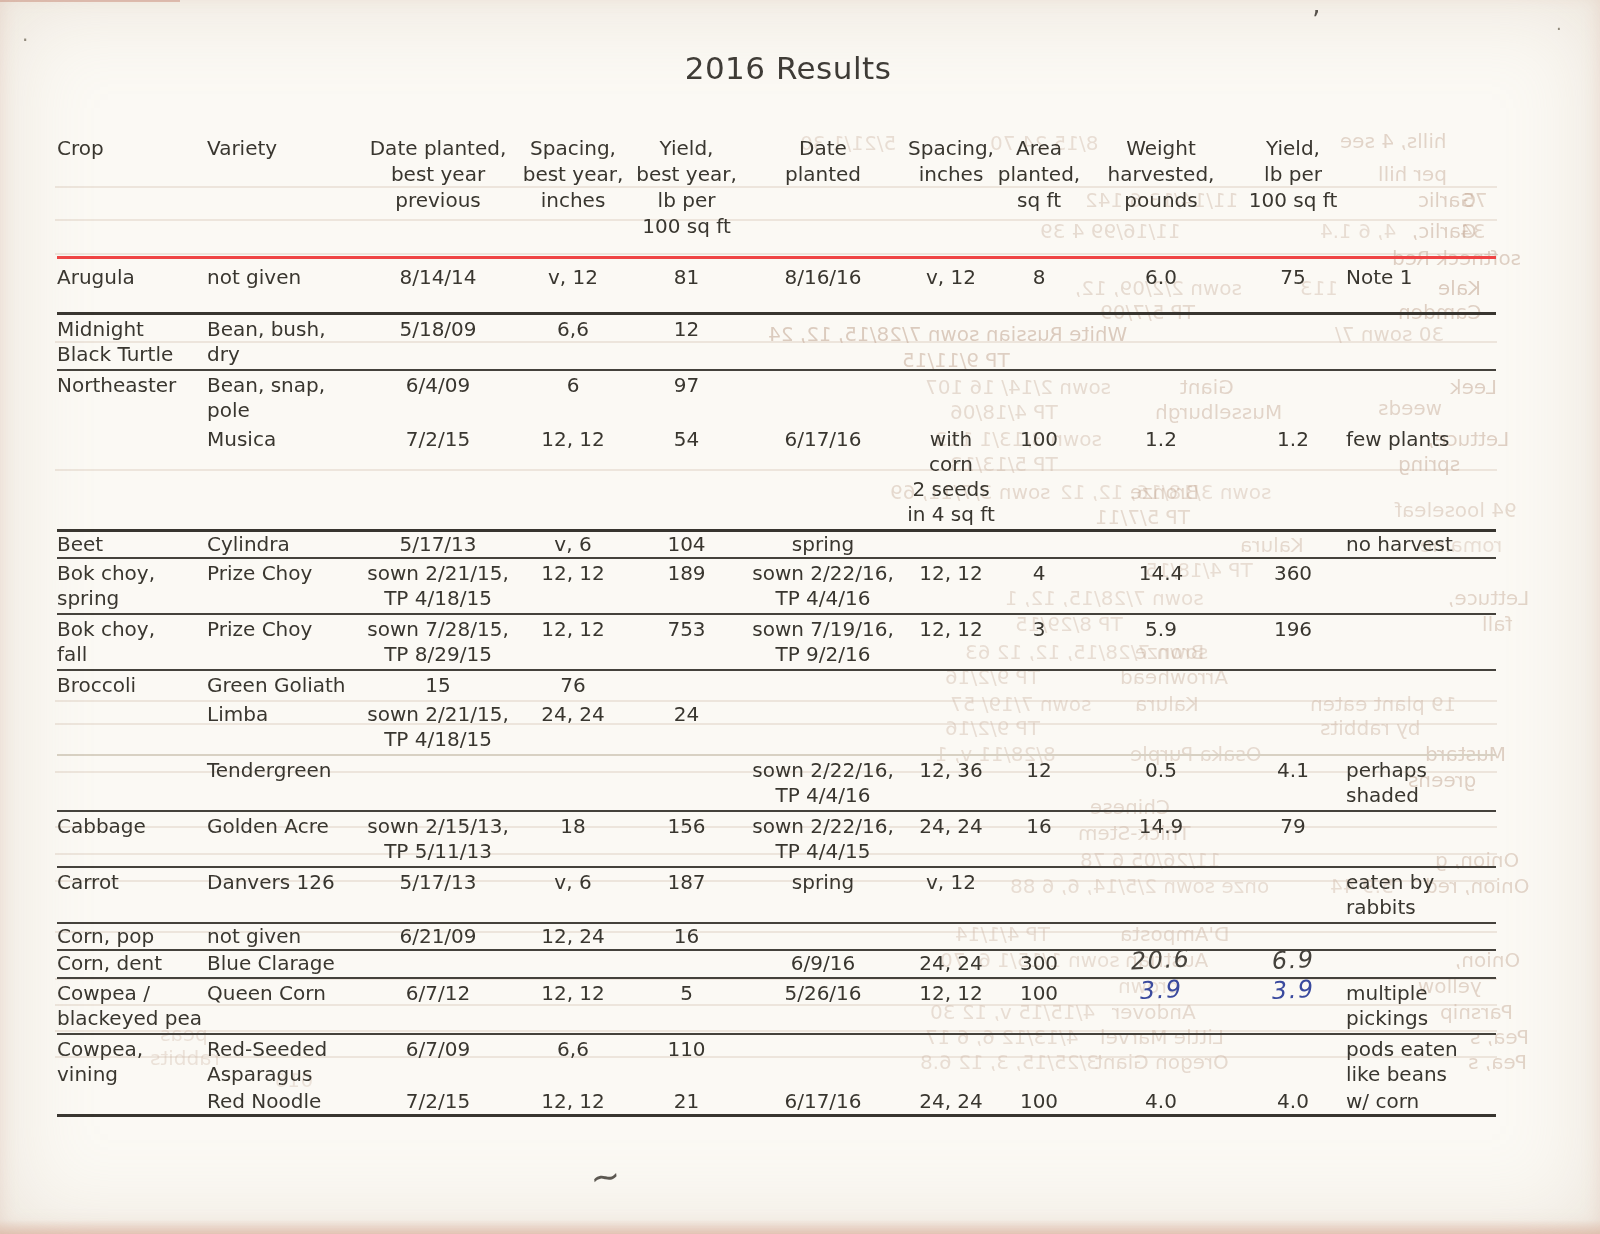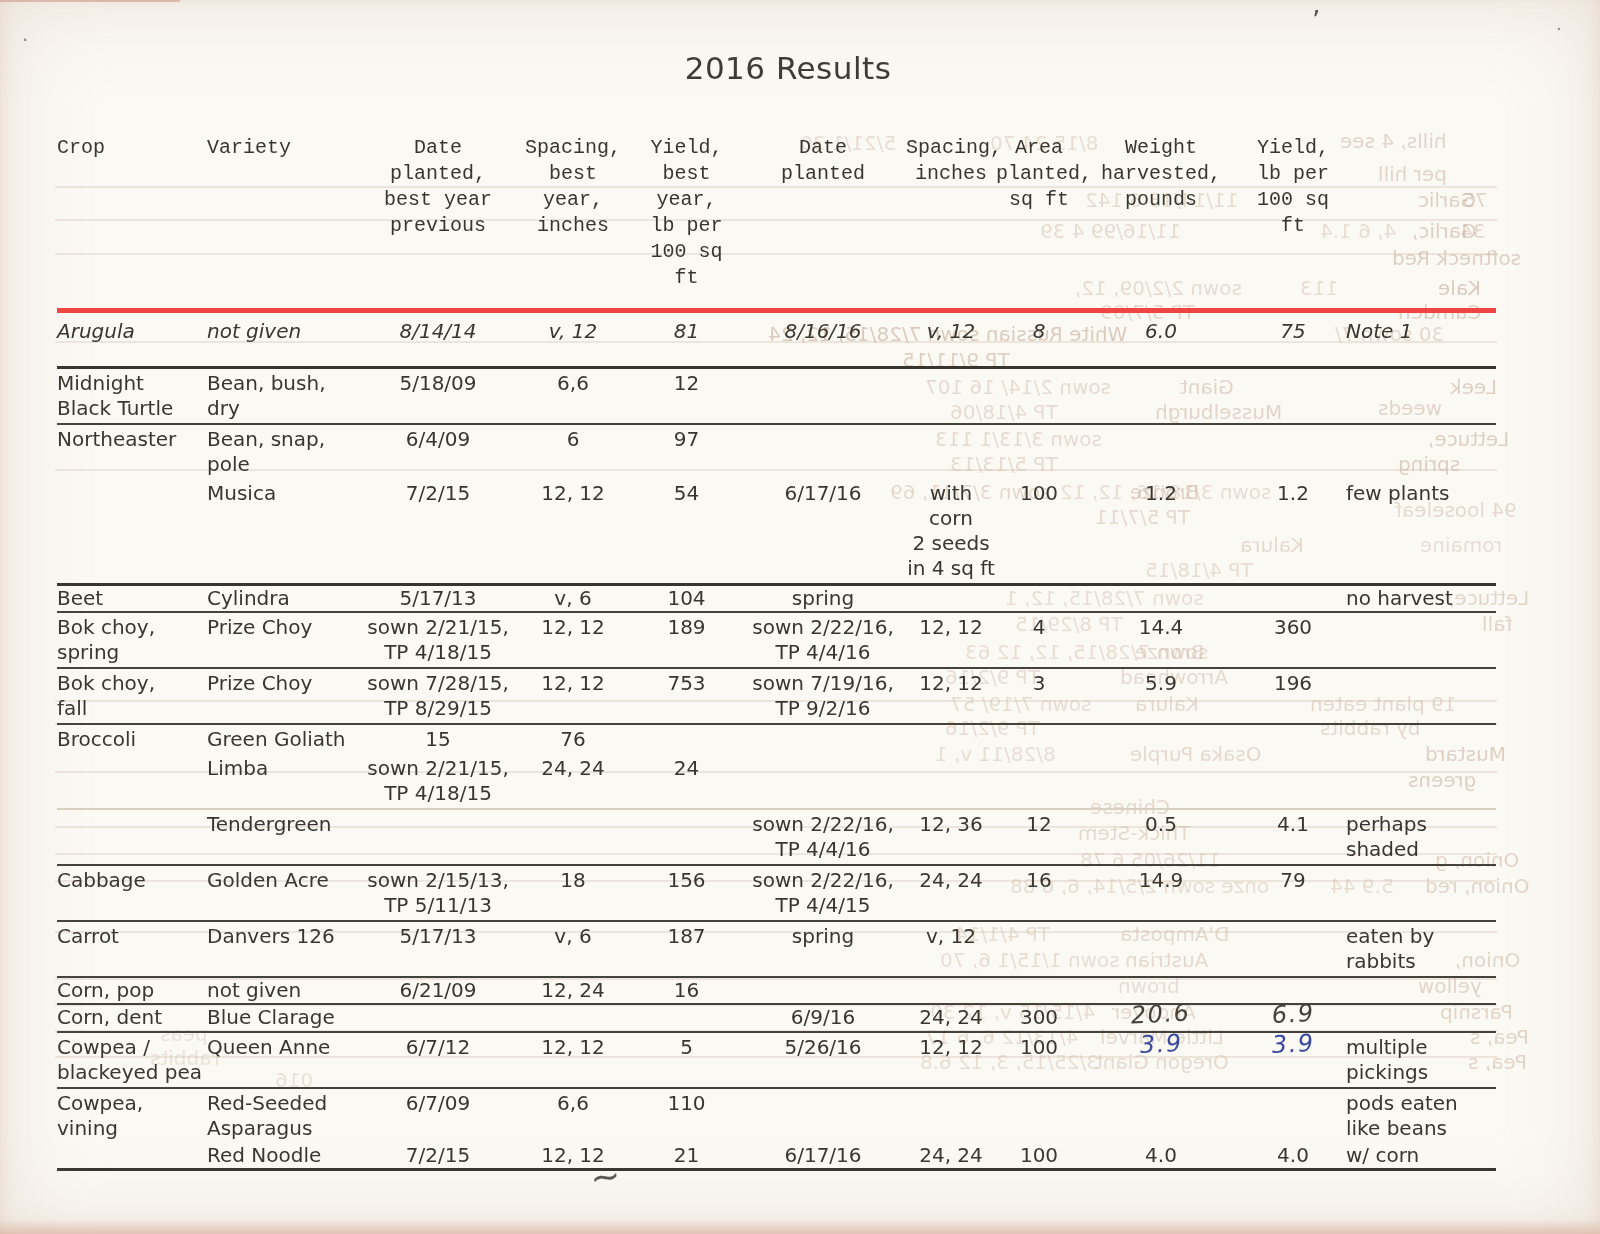--- a/index.html
+++ b/index.html
@@ -16,28 +16,28 @@
   .bottom-band{position:absolute;left:0;bottom:0;width:1600px;height:14px;z-index:4;
     background:linear-gradient(to bottom,rgba(226,186,168,0),rgba(222,172,150,0.5));}
   .top-edge{position:absolute;left:0;top:0;width:180px;height:2px;background:rgba(196,118,100,0.45);z-index:4;}
   .title{
     position:absolute;top:50px;left:-12px;width:1600px;text-align:center;
     font-size:31px;color:#3d3a35;letter-spacing:0.5px;z-index:3;
   }
   .tbl{position:absolute;left:57px;top:133px;width:1439px;z-index:3;}
   .row{display:grid;grid-template-columns:150px 156px 150px 120px 107px 166px 90px 86px 158px 106px 150px;}
   .cell{font-size:20px;line-height:25px;white-space:pre-line;padding:2px 0;}
-  .hdr .cell{line-height:26px;font-family:Liberation Mono, monospace;}
+  .hdr .cell{line-height:26px;}
   .hdr{margin-bottom:15px;}
   .c0,.c1,.c10{text-align:left;}
   .c2,.c3,.c4,.c5,.c6,.c7,.c8,.c9{text-align:center;}
   .sep-dark{border-top:2px solid #45423c;}
   .sep-thick{border-top:3px solid #38352f;}
   .sep-light{border-top:2px solid #d8d1c3;}
-  .sep-faint{border-top:5px solid #ef4444;font-style:italic;}
+  .sep-faint{border-top:3px solid #ef4444;}
   .bottom-thick{border-bottom:3px solid #38352f;}
   .pad-loose{padding-top:6px;padding-bottom:22px;}
   .pad-tight{padding-top:0;padding-bottom:0;}
   .hand{display:inline-block;font-style:italic;font-size:24px;letter-spacing:1.5px;transform:rotate(-3deg) translateY(-3px);}
   .hand-pencil{color:#45423c;}
   .hand-ink{color:#3a4a9e;}
   .bleed{position:absolute;transform:scaleX(-1);color:#bd9e89;font-size:20px;white-space:nowrap;z-index:1;}
   .bleedline{position:absolute;left:55px;width:1442px;height:2px;background:rgba(205,182,166,0.30);z-index:1;}
   .mark{position:absolute;z-index:4;font-family:"DejaVu Sans",sans-serif;}
 </style>
@@ -268,21 +268,21 @@
         <div class="cell c5 pad-tight">6/9/16</div>
         <div class="cell c6 pad-tight">24, 24</div>
         <div class="cell c7 pad-tight">300</div>
         <div class="cell c8 pad-tight"><span class="hand hand-pencil">20.6</span></div>
         <div class="cell c9 pad-tight"><span class="hand hand-pencil">6.9</span></div>
         <div class="cell c10 pad-tight"></div>
       </div>
       <div class="row sep-dark">
         <div class="cell c0">Cowpea /
 blackeyed pea</div>
-        <div class="cell c1">Queen Anne</div>
+        <div class="cell c1">Queen Corn</div>
         <div class="cell c2">6/7/12</div>
         <div class="cell c3">12, 12</div>
         <div class="cell c4">5</div>
         <div class="cell c5">5/26/16</div>
         <div class="cell c6">12, 12</div>
         <div class="cell c7">100</div>
         <div class="cell c8"><span class="hand hand-ink">3.9</span></div>
         <div class="cell c9"><span class="hand hand-ink">3.9</span></div>
         <div class="cell c10">multiple
 pickings</div>

